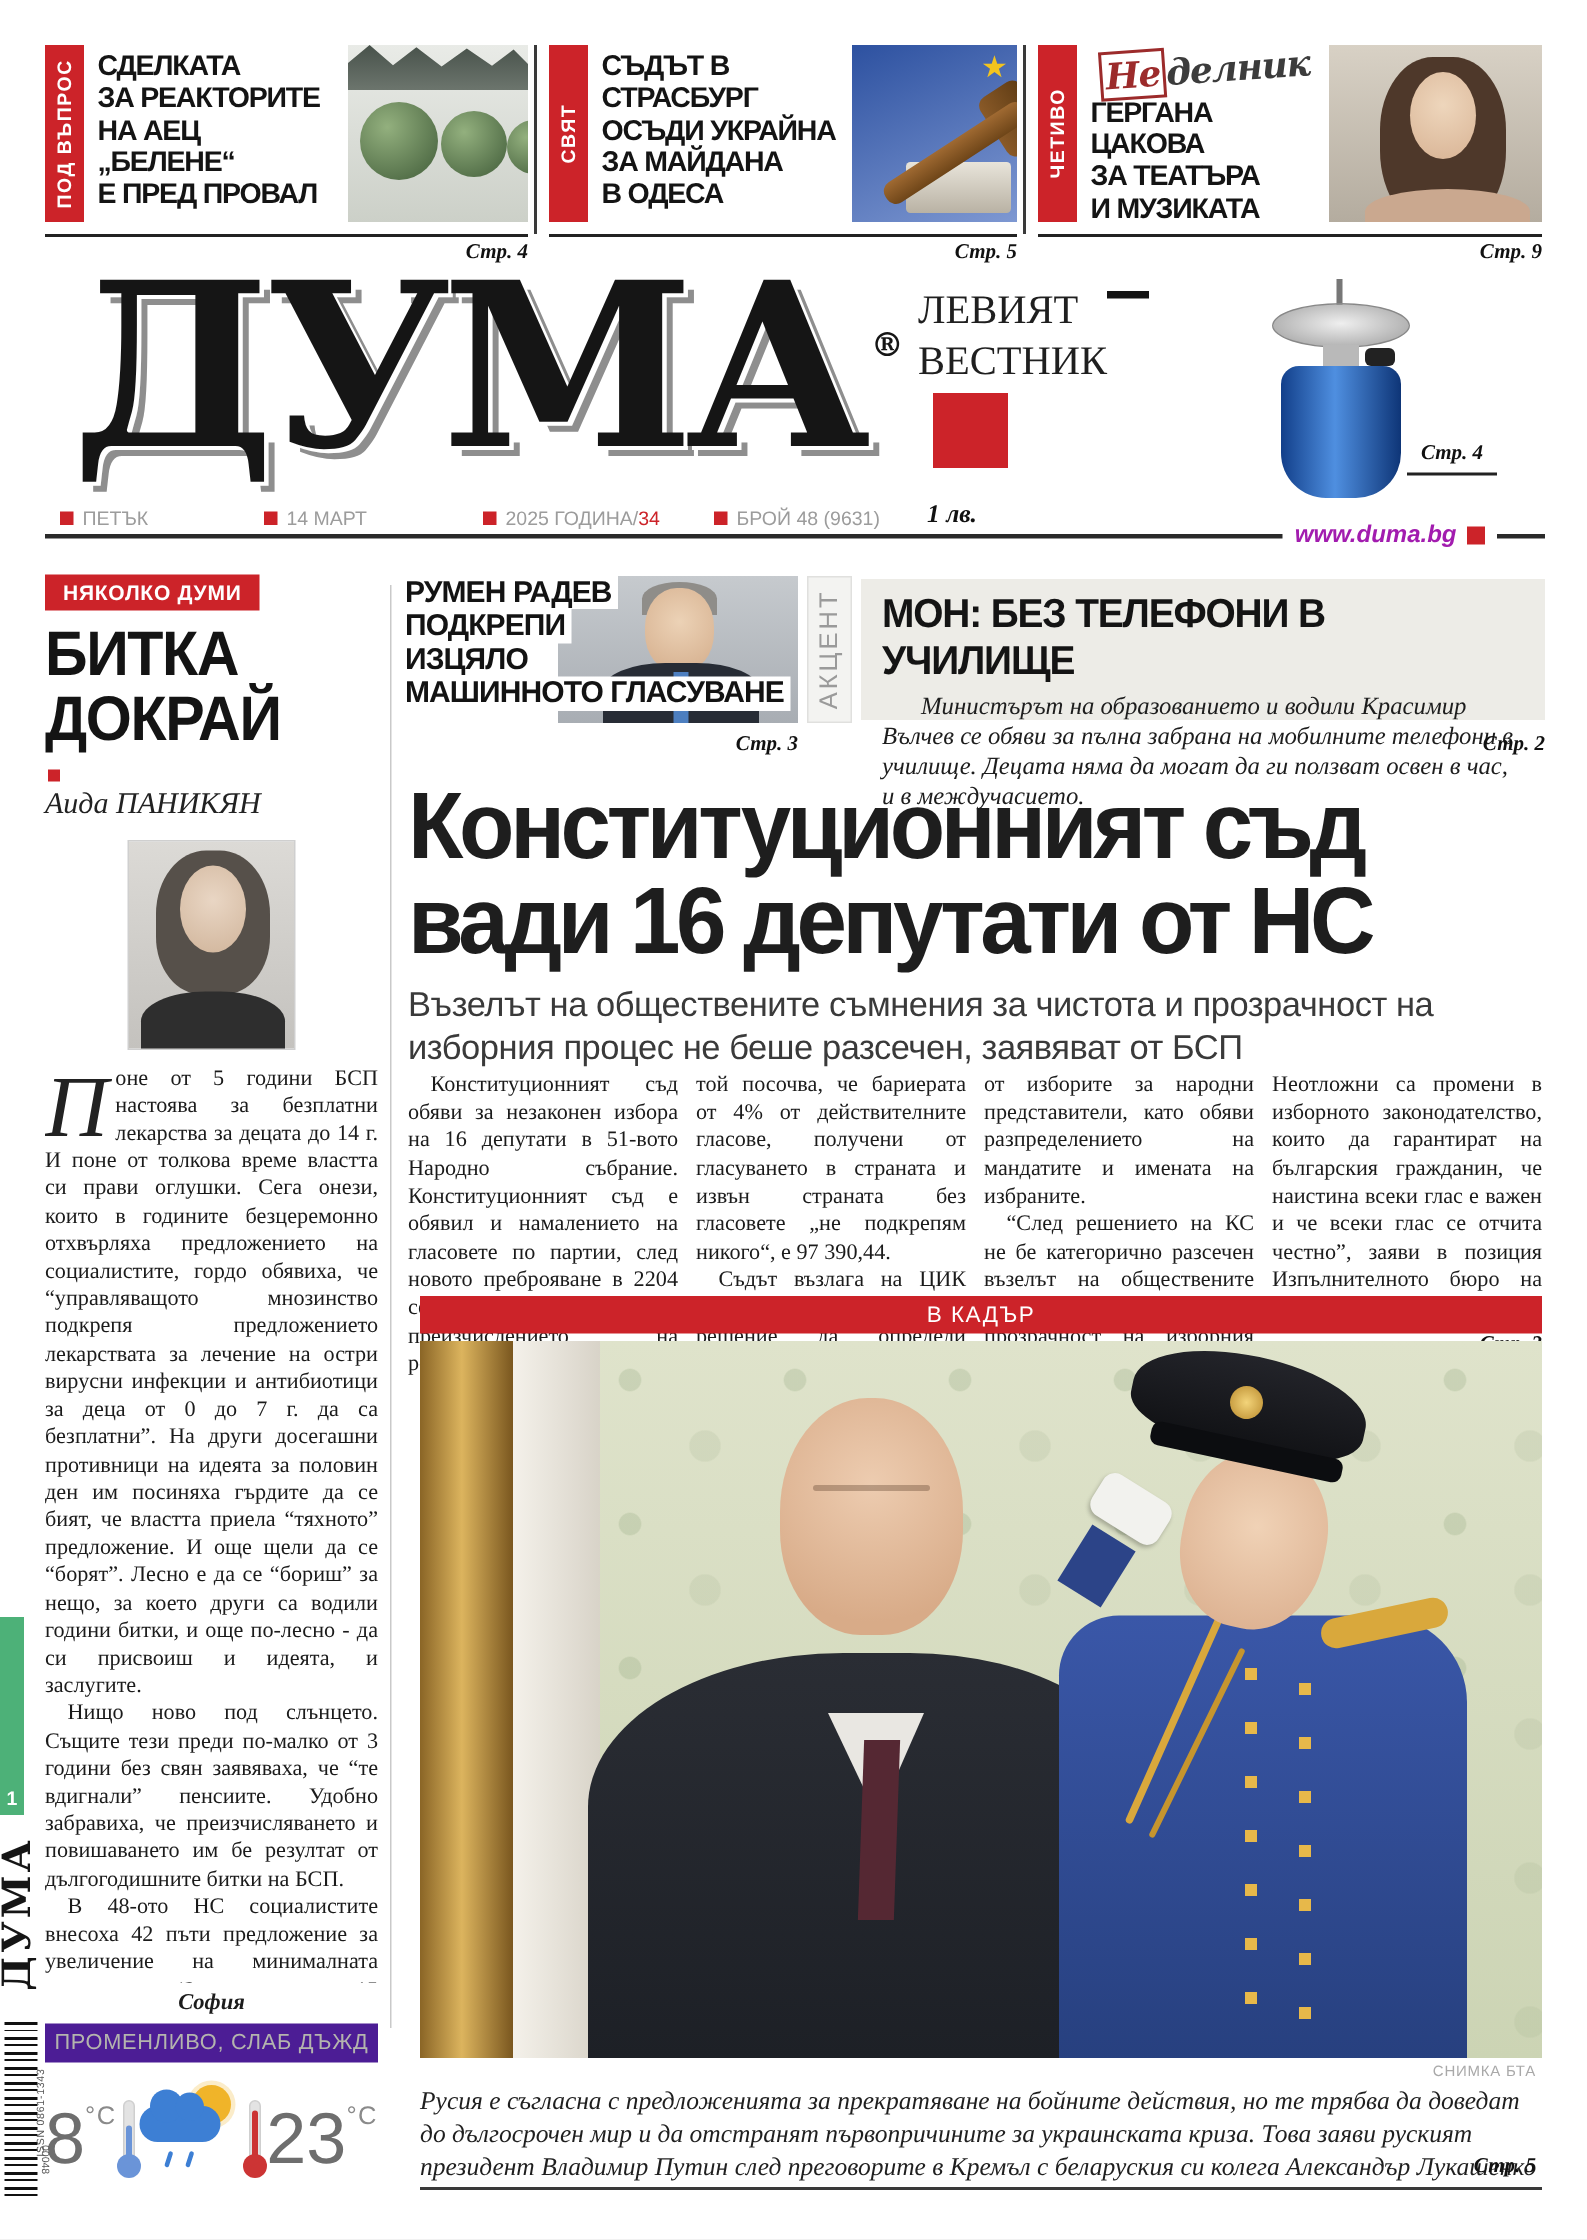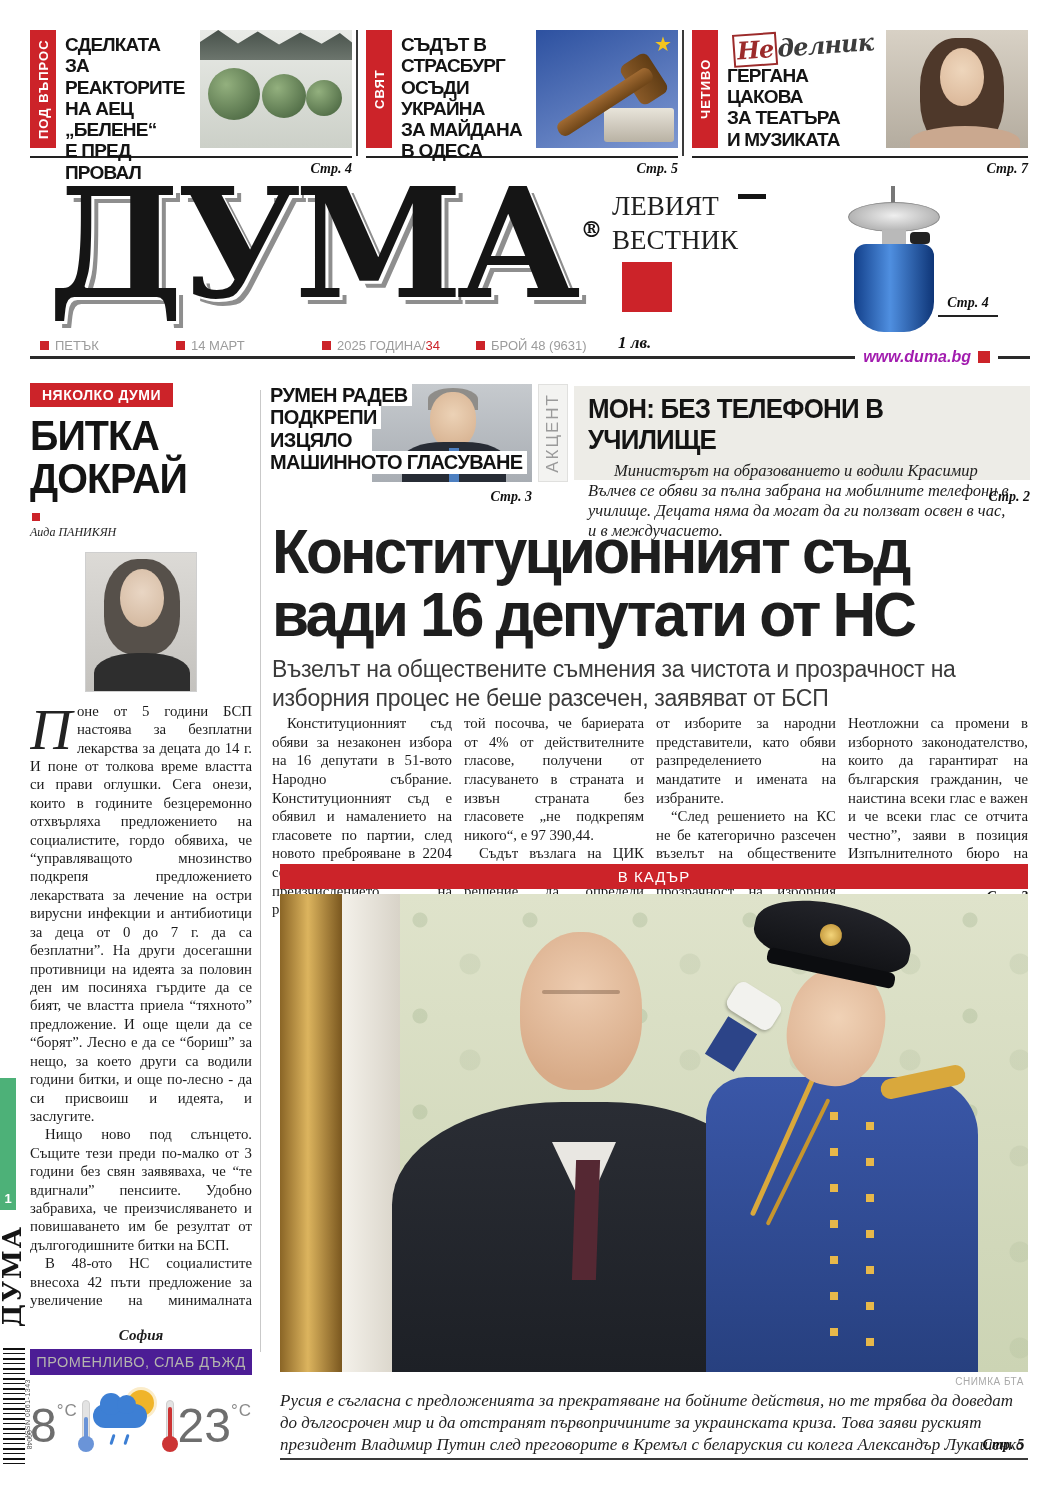--- a/index.html
+++ b/index.html
@@ -13,21 +13,21 @@
   
   .teaser { position:absolute; top:30px; }
   .teaser-inner { display:flex; height:118px; }
   .teaser-label {
     width:26px; height:118px; background:#cc2329; color:#fff;
     font-family:"Liberation Sans",sans-serif; font-weight:bold; font-size:13px;
     display:flex; align-items:center; justify-content:center;
     writing-mode:vertical-rl; transform:rotate(180deg); letter-spacing:1px;
   }
   .teaser-head {
-    width:144px; padding:4px 4px 0 9px;
+    width:176px; padding:4px 4px 0 9px;
     font-family:"Liberation Sans",sans-serif; font-weight:bold;
     font-size:19px; line-height:1.12; letter-spacing:-0.8px; color:#141414;
   }
   .teaser-art { flex:1; height:118px; position:relative; overflow:hidden; }
   .teaser-rule { border-top:2px solid #222; margin-top:8px; }
   .pref {
     font-family:"Liberation Serif",serif; font-style:italic; font-weight:bold;
     font-size:14px; text-align:right; margin-top:3px; color:#111;
   }
   .tz-divider { position:absolute; top:30px; height:126px; width:2px; background:#3a3a3a; }
@@ -80,21 +80,21 @@
   .price { position:absolute; left:618px; top:333px; font-family:"Liberation Serif",serif; font-style:italic; font-weight:bold; font-size:17px; color:#111; }
   .mast-rule { position:absolute; top:356px; left:30px; width:1000px; border-top:3px solid #2a2a2a; }
   .website { position:absolute; top:347px; right:60px; background:#fff; padding:1px 8px; font-family:"Liberation Sans",sans-serif; font-weight:bold; font-style:italic; font-size:16px; color:#a21caf; z-index:3; display:flex; align-items:center; gap:7px; }
   .website .sq { width:12px; height:12px; background:#cc2329; display:inline-block; }
 
   
   .leftcol { position:absolute; left:30px; top:383px; width:222px; height:1090px; }
   .kicker { display:inline-block; background:#cc2329; color:#fff; font-family:"Liberation Sans",sans-serif; font-weight:bold; font-size:14px; padding:4px 12px; letter-spacing:0.5px; }
   .op-title { margin-top:8px; font-family:"Liberation Sans",sans-serif; font-weight:bold; font-size:42px; line-height:1.02; letter-spacing:-1px; color:#141414; transform:scaleX(0.94); transform-origin:left top; }
   .op-bullet { width:8px; height:8px; background:#cc2329; margin:12px 0 4px 2px; }
-  .op-author { font-style:italic; font-size:12px; margin-top:2px; color:#222; }
+  .op-author { font-style:italic; font-size:20px; margin-top:2px; color:#222; }
   .art-author { width:112px; height:140px; margin:12px auto 10px auto; position:relative; background:linear-gradient(#dcdad6,#c4c2be); overflow:hidden; border:1px solid #cfcfcf; }
   .art-author .hair { position:absolute; left:18px; top:6px; width:76px; height:96px; background:#56504a; border-radius:44% 44% 40% 40%; }
   .art-author .face { position:absolute; left:34px; top:16px; width:44px; height:58px; background:radial-gradient(circle at 50% 40%,#e9d6c4,#d0b49a); border-radius:50%; }
   .art-author .torso { position:absolute; left:8px; bottom:-6px; width:96px; height:44px; background:#2e2e2e; border-radius:45% 45% 0 0; }
   .op-body { font-size:14.8px; line-height:1.245; text-align:justify; color:#1b1b1b; max-height:612px; overflow:hidden; }
   .op-body p { margin:0; }
   .op-body p + p { text-indent:15px; }
   .dropcap { float:left; font-family:"Liberation Serif",serif; font-style:italic; font-size:58px; line-height:0.78; padding:5px 5px 0 0; color:#222; }
   .op-city { position:absolute; left:0; top:944px; width:100%; text-align:center; font-style:italic; font-weight:bold; font-size:15px; }
   .weather-bar { position:absolute; left:0; top:966px; width:100%; background:#4c1d95; color:#b4b4ae; font-family:"Liberation Sans",sans-serif; font-size:14.5px; text-align:center; padding:5px 0; letter-spacing:0.5px; }
@@ -240,21 +240,21 @@
         <div>ЗА ТЕАТЪРА</div>
         <div>И МУЗИКАТА</div>
       </div>
       <div class="teaser-art art-portrait">
         <div class="hair"></div>
         <div class="face"></div>
         <div class="shoulder"></div>
       </div>
     </div>
     <div class="teaser-rule"></div>
-    <div class="pref">Стр. 7</div>
+    <div class="pref">Стр. 9</div>
   </div>
 
   <div class="logo"><span>ДУМА</span><span class="reg">®</span></div>
   <div class="tagline">
     <div>ЛЕВИЯТ</div>
     <div>ВЕСТНИК</div>
   </div>
   <div class="mast-red-square"></div>
   <div class="promo-dash"></div>
   <div class="art-stove">

